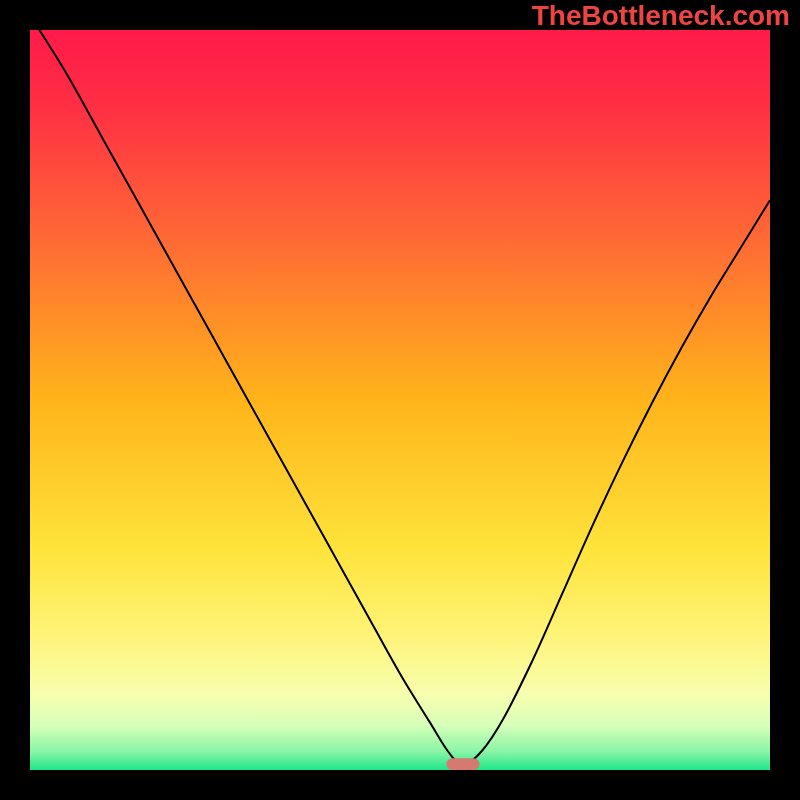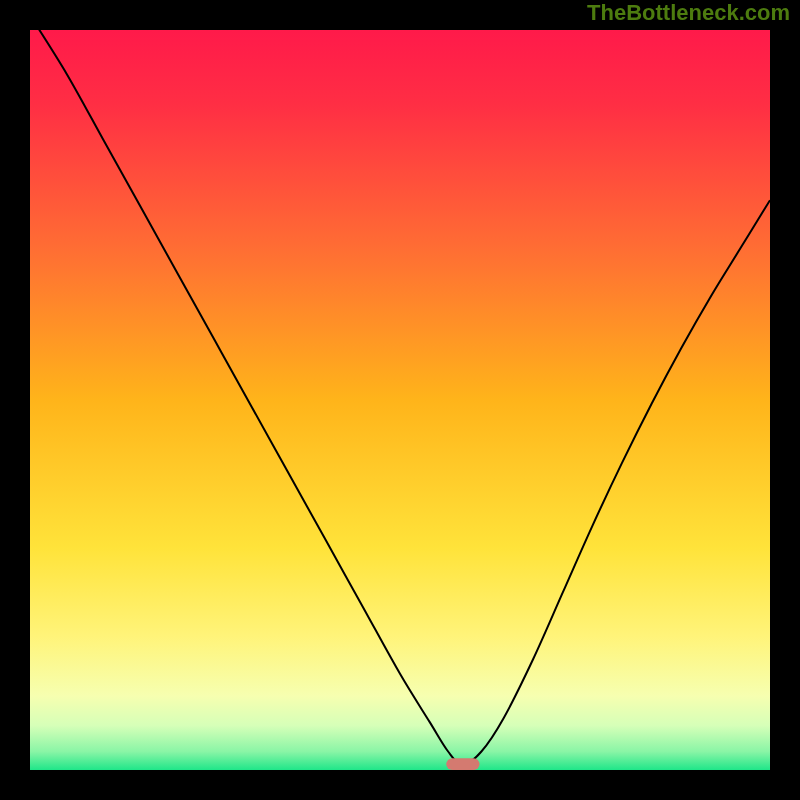--- a/index.html
+++ b/index.html
@@ -13,23 +13,23 @@
   .wrap {
     position: relative;
     width: 800px;
     height: 800px;
   }
   .watermark {
     position: absolute;
     top: 0;
     right: 10px;
     font-family: Arial, Helvetica, sans-serif;
-    font-size: 22px;
+    font-size: 28px;
     font-weight: bold;
-    color: #4d7c0f;
+    color: #ef4444;
     letter-spacing: 0px;
     user-select: none;
   }
   svg.plot {
     position: absolute;
     left: 0;
     top: 0;
   }
   .curve {
     fill: none;

